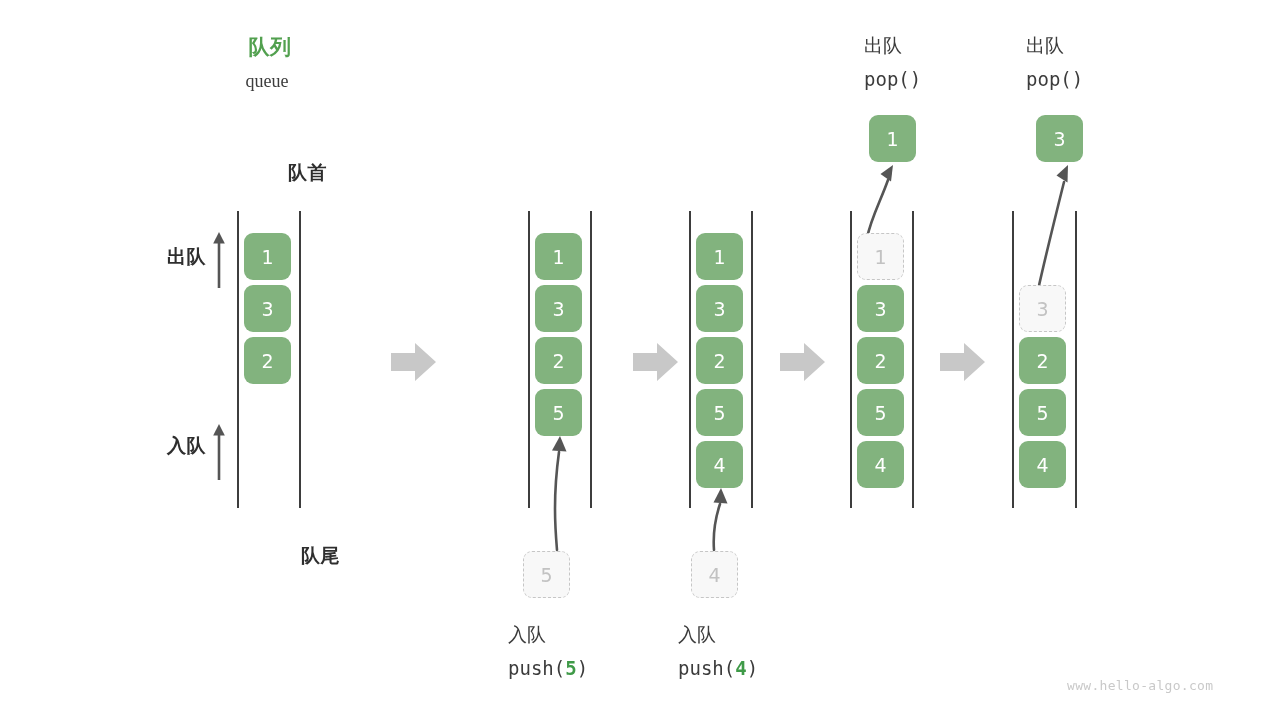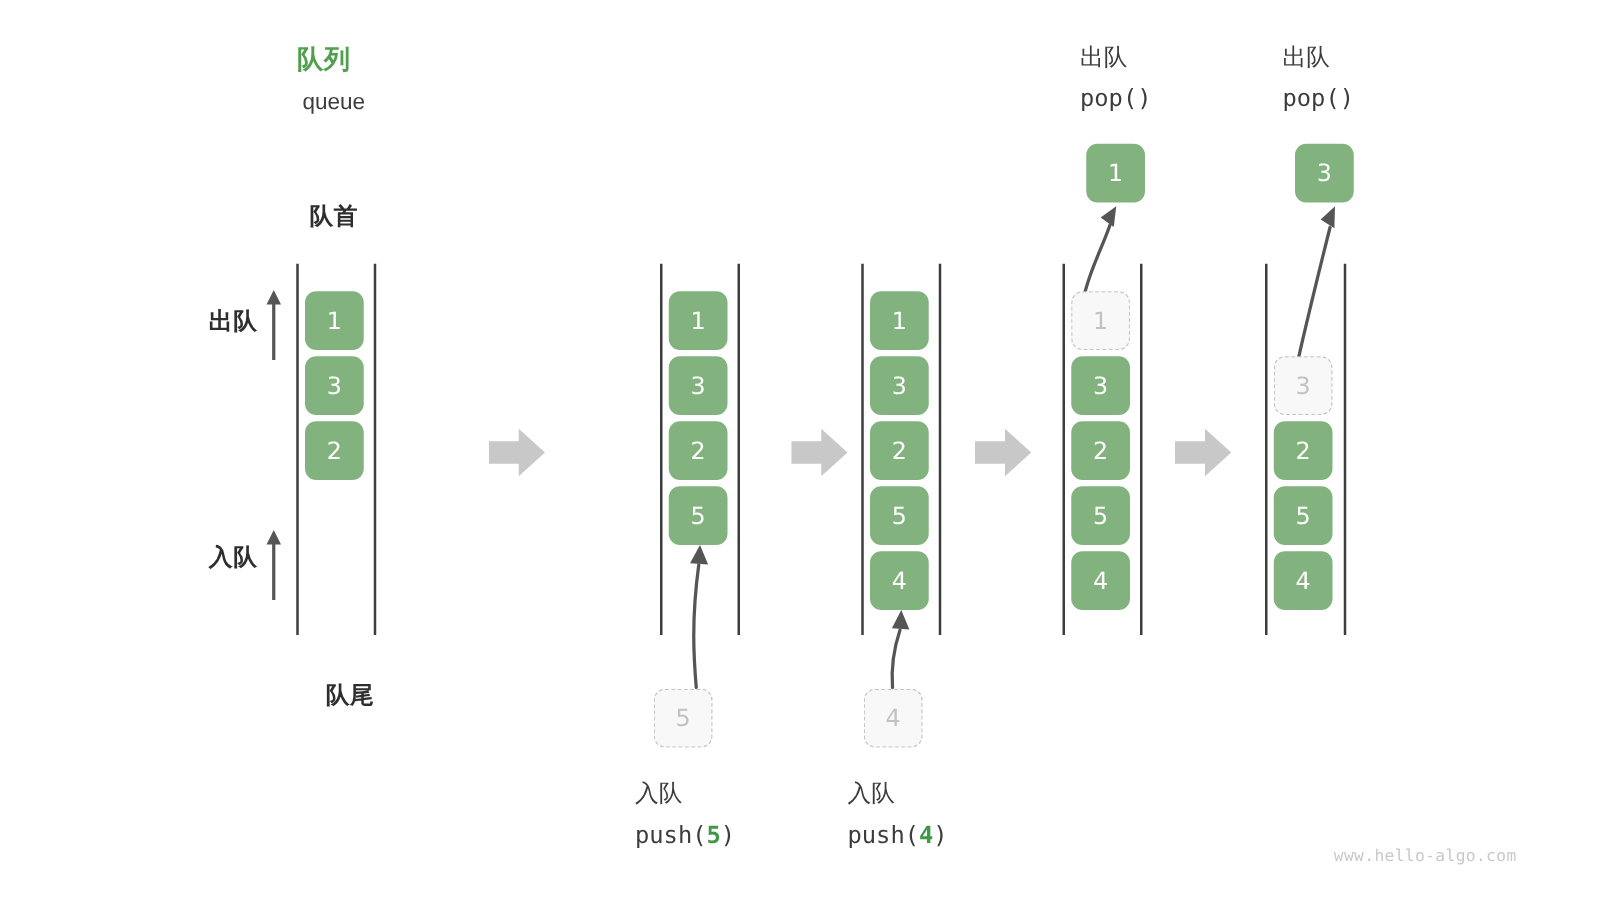--- a/index.html
+++ b/index.html
@@ -24,32 +24,32 @@
   .title-cn {
     font-family: "DejaVu Sans", "Liberation Sans", sans-serif;
     font-weight: bold;
     font-size: 21px;
     color: #52a04f;
     text-align: center;
     white-space: nowrap;
     letter-spacing: 0.5px;
   }
   .title-mono {
-    font-family: Liberation Sans, sans-serif;
+    font-family: Liberation Serif, serif;
     font-size: 18px;
     color: #3c3c3c;
     text-align: center;
     white-space: nowrap;
   }
   .label-bold {
     font-family: "DejaVu Sans", "Liberation Sans", sans-serif;
     font-weight: bold;
     font-size: 19px;
     color: #2e2e2e;
-    text-align: center;
+    text-align: right;
     white-space: nowrap;
     letter-spacing: 0.5px;
   }
   .op-cn {
     font-family: "DejaVu Sans", "Liberation Sans", sans-serif;
     font-size: 19px;
     color: #3c3c3c;
     text-align: left;
     white-space: nowrap;
   }
@@ -105,21 +105,21 @@
   .thin-arrow { position: absolute; }
 
   
   .motion { position: absolute; overflow: visible; }
 </style>
 </head>
 <body>
 
 <div id="stage">
 
-  <div class="abs title-cn" style="left:199px; top:33px; width:120px;">队列</div>
+  <div class="abs title-cn" style="left:210px; top:33px; width:120px;">队列</div>
   <div class="abs title-mono" style="left:207px; top:71px; width:120px;">queue</div>
 
   <div class="abs label-bold" style="left:207px; top:160px; width:120px;">队首</div>
   <div class="abs label-bold" style="left:220px; top:543px; width:120px;">队尾</div>
 
   <div class="abs label-bold" style="left:144px; top:244px; width:62px; text-align:right;">出队</div>
   <svg class="thin-arrow" style="left:210px; top:232px;" width="18" height="56">
     <line x1="9" y1="56" x2="9" y2="10" stroke="#555555" stroke-width="2.6"></line>
     <polygon points="9,0 3.2,11.5 14.8,11.5" fill="#555555"></polygon>
   </svg>

